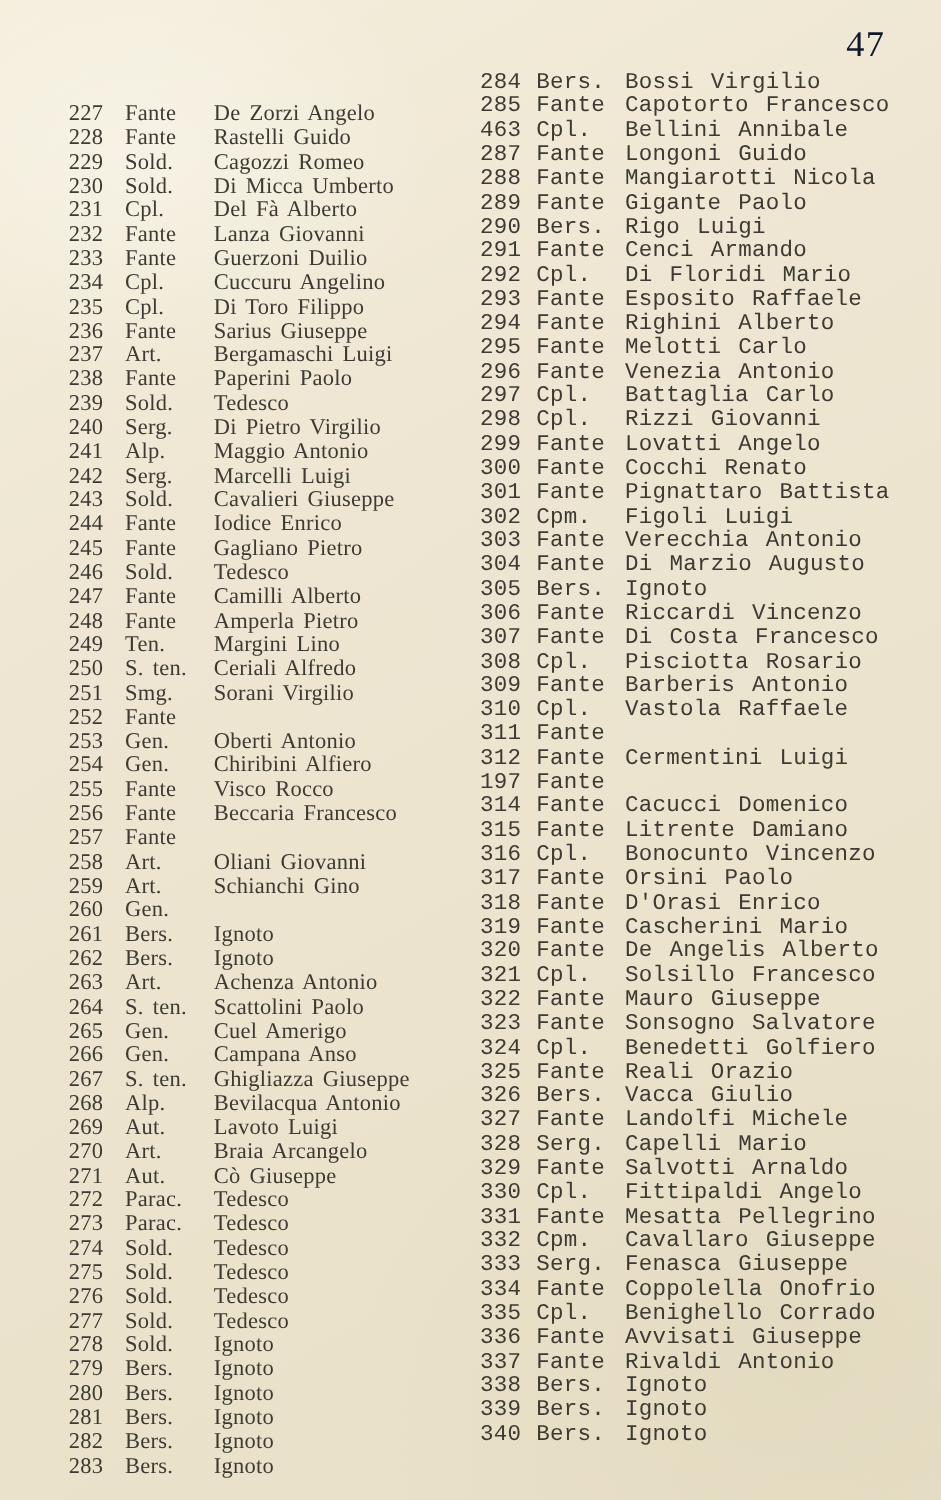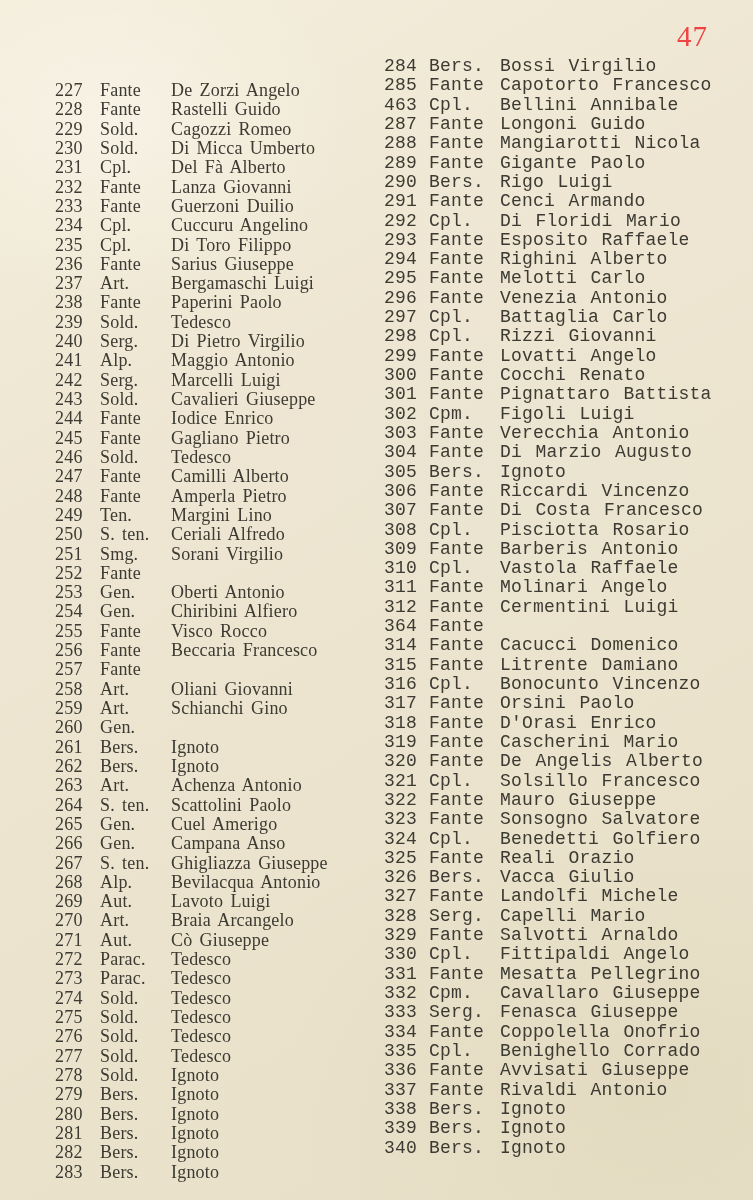--- a/index.html
+++ b/index.html
@@ -24,21 +24,21 @@
       radial-gradient(ellipse 400px 300px at 15% 10%, rgba(255,255,252,0.35), rgba(255,255,252,0) 60%),
       radial-gradient(ellipse 500px 400px at 85% 90%, rgba(190,178,140,0.12), rgba(190,178,140,0) 70%),
       radial-gradient(ellipse 300px 220px at 70% 40%, rgba(210,225,220,0.10), rgba(210,225,220,0) 70%);
   }
   .page-number {
     position: absolute;
     top: 20px;
     left: 677px;
     font-size: 29px;
     letter-spacing: 1px;
-    color: #ef4444;
+    color: #0f172a;
   }
   .col {
     position: absolute;
     top: 57px;
   }
   .col-left  { left: 55px;  width: 342px; margin-top: 24px; }
   .col-right { left: 384px; width: 345px; font-family: Liberation Mono, monospace; }
   .row {
     display: grid;
     grid-template-columns: 45px 71px 1fr;
@@ -559,31 +559,30 @@
 
   <div class="row">
     <span class="num">310</span>
     <span class="rank">Cpl.</span>
     <span class="name">Vastola Raffaele</span>
   </div>
 
   <div class="row">
     <span class="num">311</span>
     <span class="rank">Fante</span>
-    <span class="name">Molinari Angelo</span>
   </div>
 
   <div class="row">
     <span class="num">312</span>
     <span class="rank">Fante</span>
     <span class="name">Cermentini Luigi</span>
   </div>
 
   <div class="row">
-    <span class="num">364</span>
+    <span class="num">197</span>
     <span class="rank">Fante</span>
   </div>
 
   <div class="row">
     <span class="num">314</span>
     <span class="rank">Fante</span>
     <span class="name">Cacucci Domenico</span>
   </div>
 
   <div class="row">

